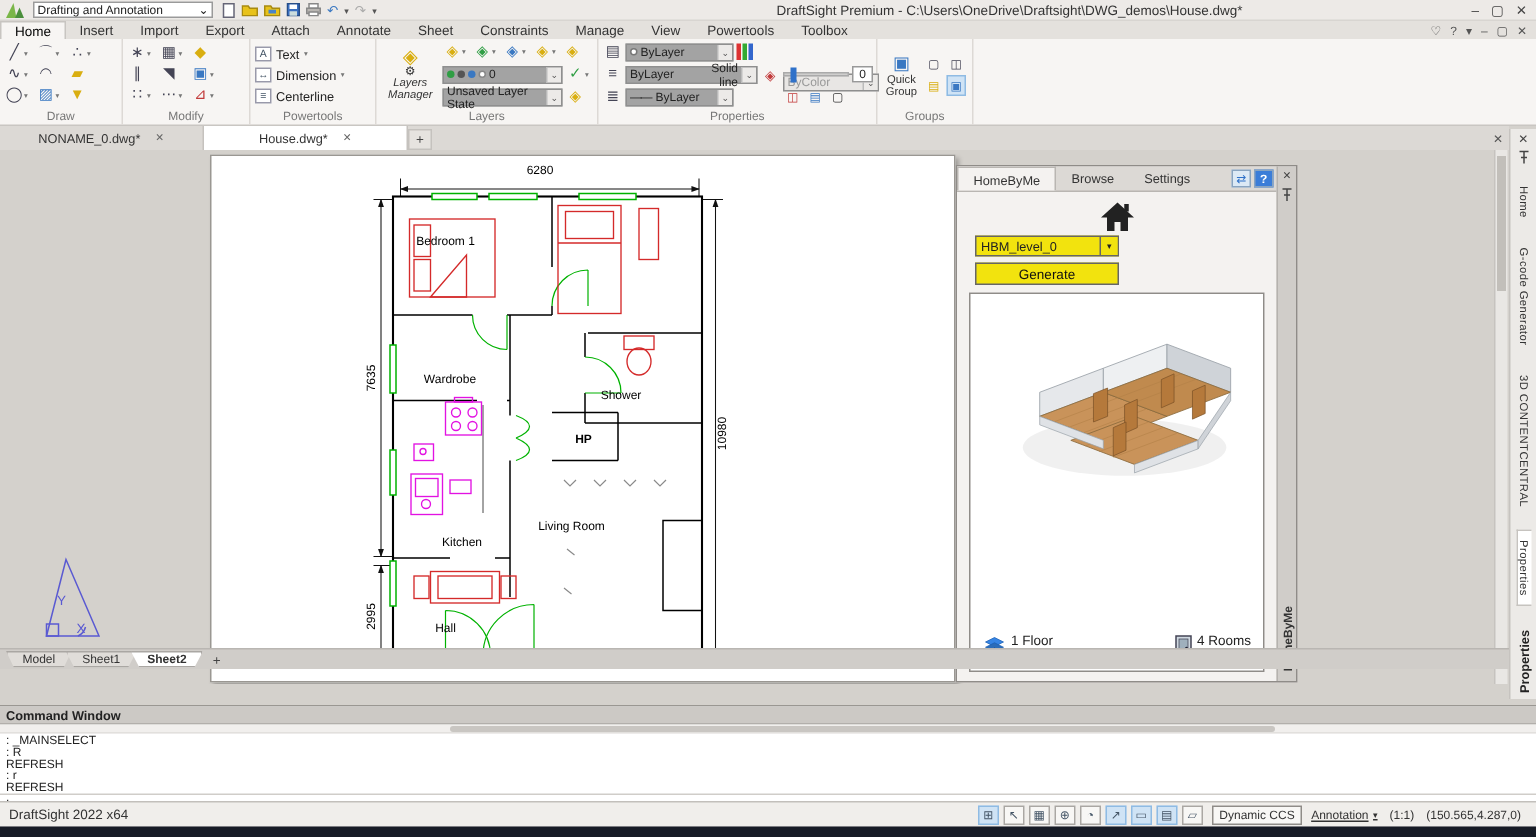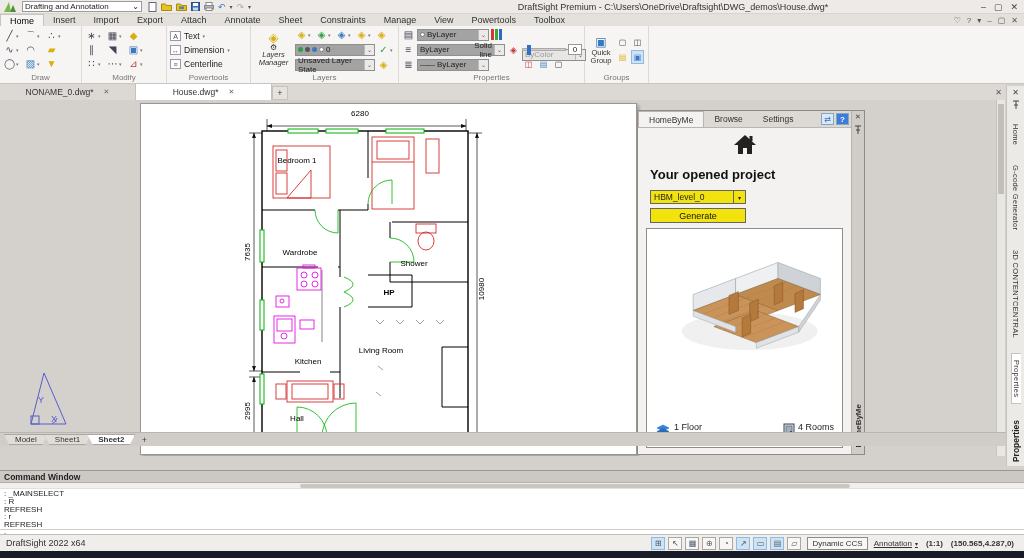--- a/index.html
+++ b/index.html
@@ -135,21 +135,21 @@
 
   
   .statusbar { position:absolute; left:0; top:534px; width:1024px; height:17px; background:#f0eeeb; border-top:1px solid #c2bfbb; display:flex; align-items:center; font-size:9px; color:#333; }
   .sb-app { padding-left:6px; }
   .statusbar .grow { flex:1; }
   .sicon { width:14px; height:13px; border:1px solid #aaa7a3; background:#f8f7f5; margin-left:3px; font-size:8px; display:flex; align-items:center; justify-content:center; color:#456; }
   .sicon.on { background:#cfe3f5; border-color:#8fbbe3; }
   .sbtn { border:1px solid #8f8c88; background:#f8f7f5; height:13px; display:flex; align-items:center; padding:0 4px; margin-left:6px; font-size:8px; }
   .sdd { display:flex; align-items:center; gap:3px; margin-left:6px; font-size:8px;text-decoration:underline; }
   .sdd .tri { font-size:6px; }
-  .snum { margin-left:8px; font-size:8px;font-weight:bold; }
+  .snum { margin-left:8px; font-size:8px; }
   .statusbar .pad { width:10px; }
 
   .darkstrip { position:absolute; left:0; top:551px; width:1024px; height:7px; background:#171b26; }
 </style>
 </head>
 <body>
 
 <div id="app">
 
   <div class="titlebar">
@@ -614,21 +614,20 @@
           <div class="tbtn">⇄</div>
           <div class="tbtn helpb">?</div>
         </div>
         <div class="hbm-home">
           <svg width="24" height="21" viewBox="0 0 24 21">
               <path d="M12,1 L23,11 H19 V20 H5 V11 H1 Z" fill="#222"></path>
               <rect x="16.5" y="2" width="3" height="5" fill="#222"></rect>
               <rect x="10" y="14" width="4" height="6" fill="#f4f2f0"></rect>
             </svg>
         </div>
-        <div class="hbm-head">Your opened project</div>
         <div class="hbm-select">
           <span class="grow">HBM_level_0</span>
           <span class="arr">▾</span>
         </div>
         <div class="hbm-gen">Generate</div>
         <div class="hbm-box">
           <svg width="190" height="132" viewBox="0 0 190 140">
             <ellipse cx="100" cy="100" rx="72" ry="20" fill="rgba(0,0,0,0.06)"></ellipse>
 
             <path d="M40,78 L85,61 L85,44 L40,61 Z" fill="#e6e8eb" stroke="#99a1a8" stroke-width="0.6"></path>

